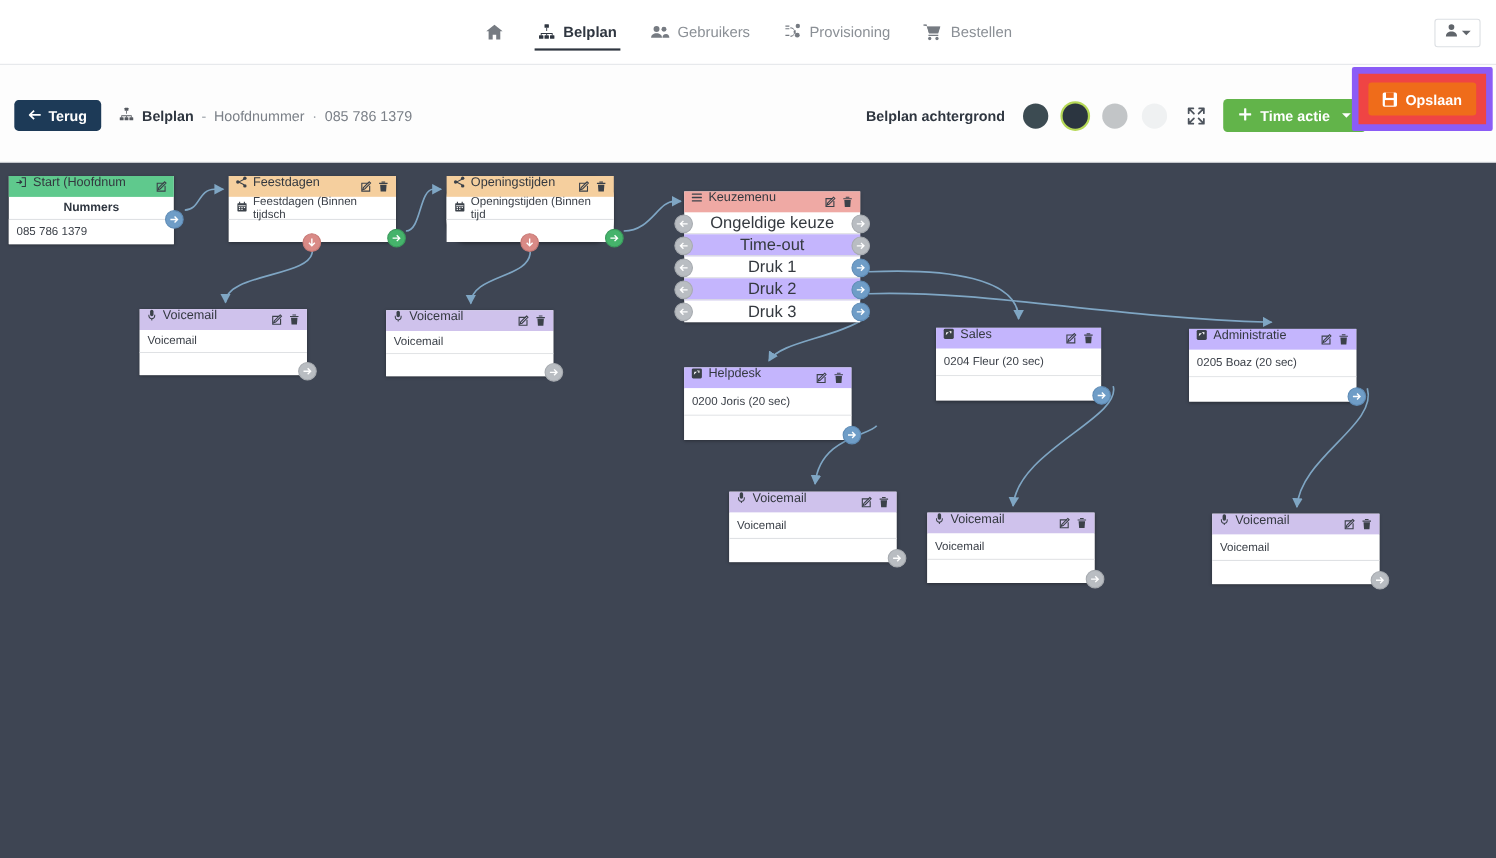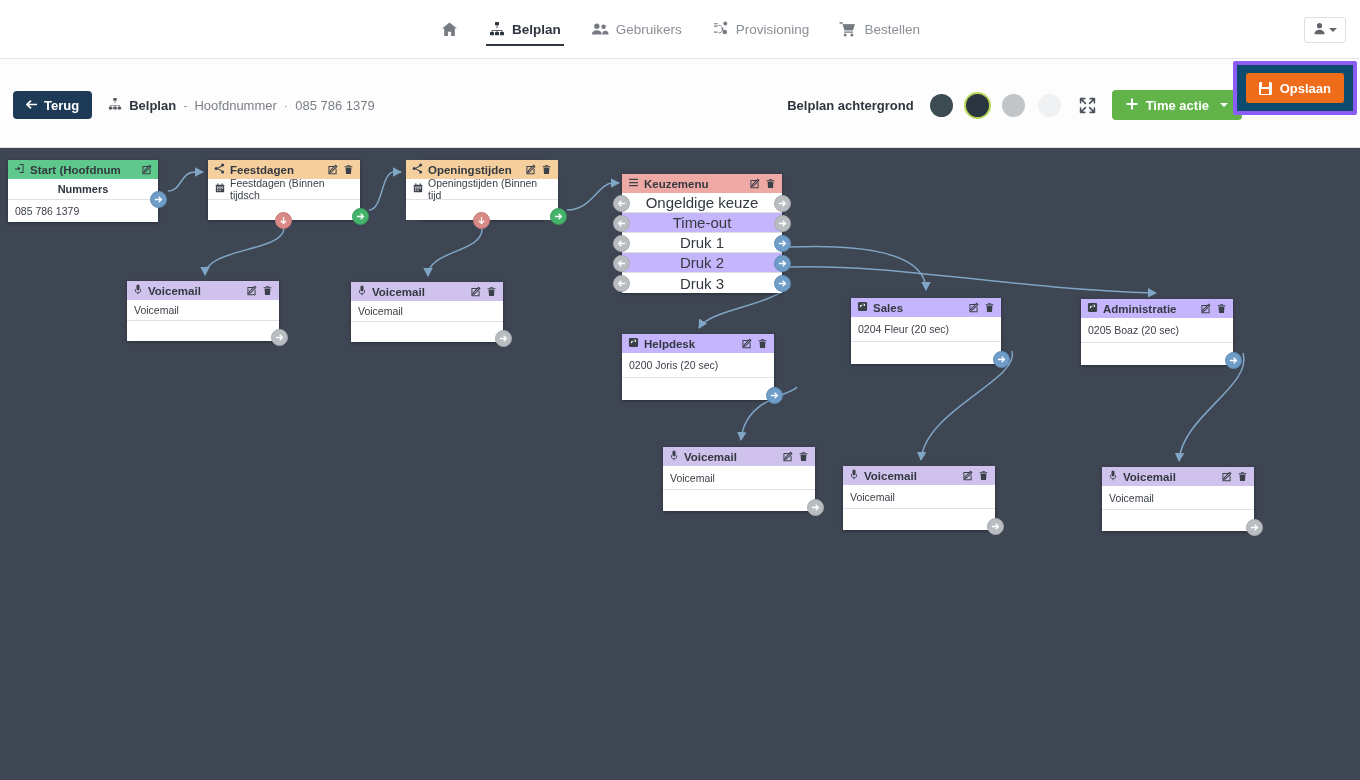--- a/index.html
+++ b/index.html
@@ -74,21 +74,21 @@
   #expand-icon{ margin:0 16px 0 5px; color:#4c535c; cursor:pointer; display:flex; }
   #btn-voeg{
     background:#62b44a; color:#fff; border:none; border-radius:4px;
     height:30px; padding:0 14px; font-size:13px; font-weight:600;
     display:flex; align-items:center; gap:8px; cursor:pointer;
     font-family:"Liberation Sans", sans-serif;
   }
   #btn-voeg .caret{ width:0;height:0;border-left:4px solid transparent;border-right:4px solid transparent;border-top:4.5px solid #fff; margin-left:3px;}
   #save-wrap{
     position:absolute; right:3px; top:2px;
-    border:4px solid #8b5cf6; background:#0c4a6e;
+    border:6px solid #8b5cf6; background:#ef4444;
     padding:8px 9px; border-radius:2px;
   }
   #btn-opslaan{
     background:#ef6c1a; color:#fff; border:none; border-radius:3px;
     height:30px; padding:0 13px; font-size:13px; font-weight:600;
     display:flex; align-items:center; gap:8px; cursor:pointer;
     font-family:"Liberation Sans", sans-serif;
   }
   #btn-opslaan .save-ico{
     width:13px;height:13px;background:#fff;border-radius:1.5px;position:relative;
@@ -104,22 +104,22 @@
   #edges{ position:absolute; left:0; top:0; width:1360px; height:632px; }
 
   
   .node{
     position:absolute;
     background:#ffffff;
     box-shadow:0 1px 3px rgba(0,0,0,.35);
     font-size:11px;
   }
   .node .hd{
-    height:19px; display:flex; align-items:center; padding:0 6px;
-    font-size:11.5px; font-weight:700; color:#33383f; cursor:move;
+    height:19px; display:flex; padding:0 6px;
+    font-size:11.5px; font-weight:400; color:#33383f; cursor:move;
     gap:5px;
   }
   .node .hd .title{ flex:1; white-space:nowrap; overflow:hidden; }
   .node .hd .acts{ display:flex; gap:5px; align-items:center; color:#44494f; }
   .node .hd .acts svg{ display:block; cursor:pointer; }
   .node .bodyrow{
     height:21px; display:flex; align-items:center; padding:0 7px;
     border-bottom:1px solid #dfe1e4; color:#3c4149; font-size:10.5px;
     gap:5px; background:#fff;
   }

